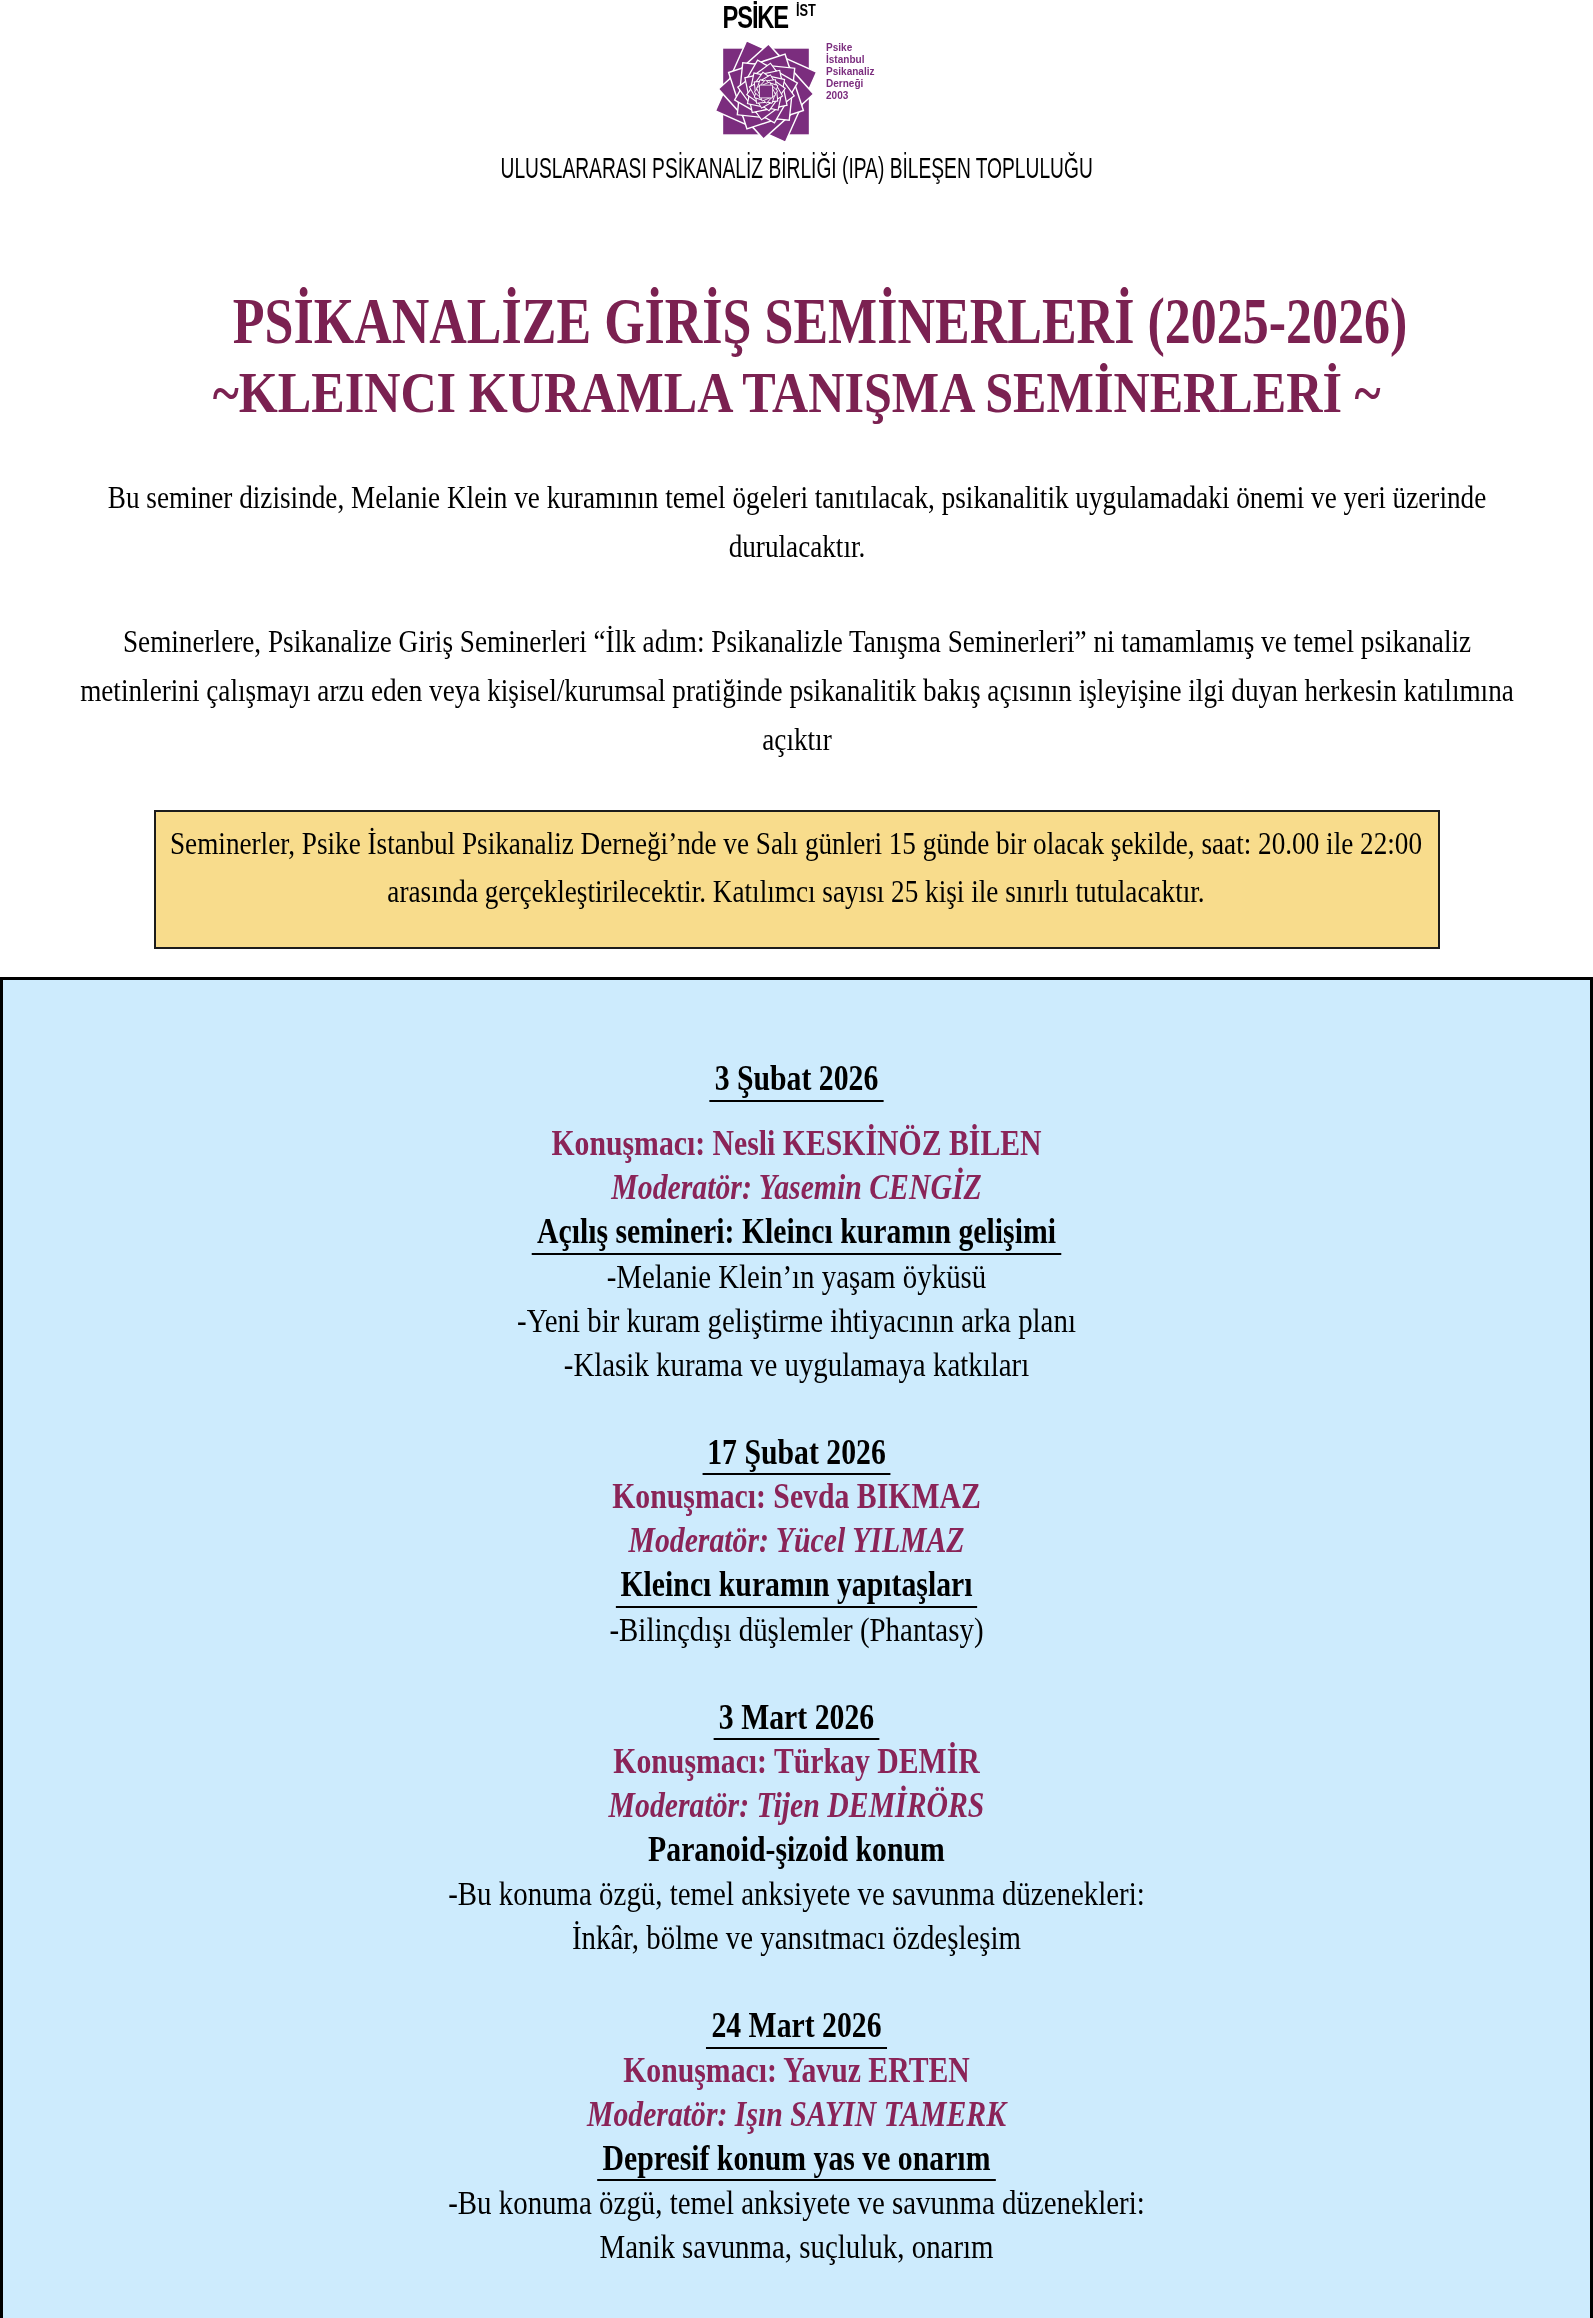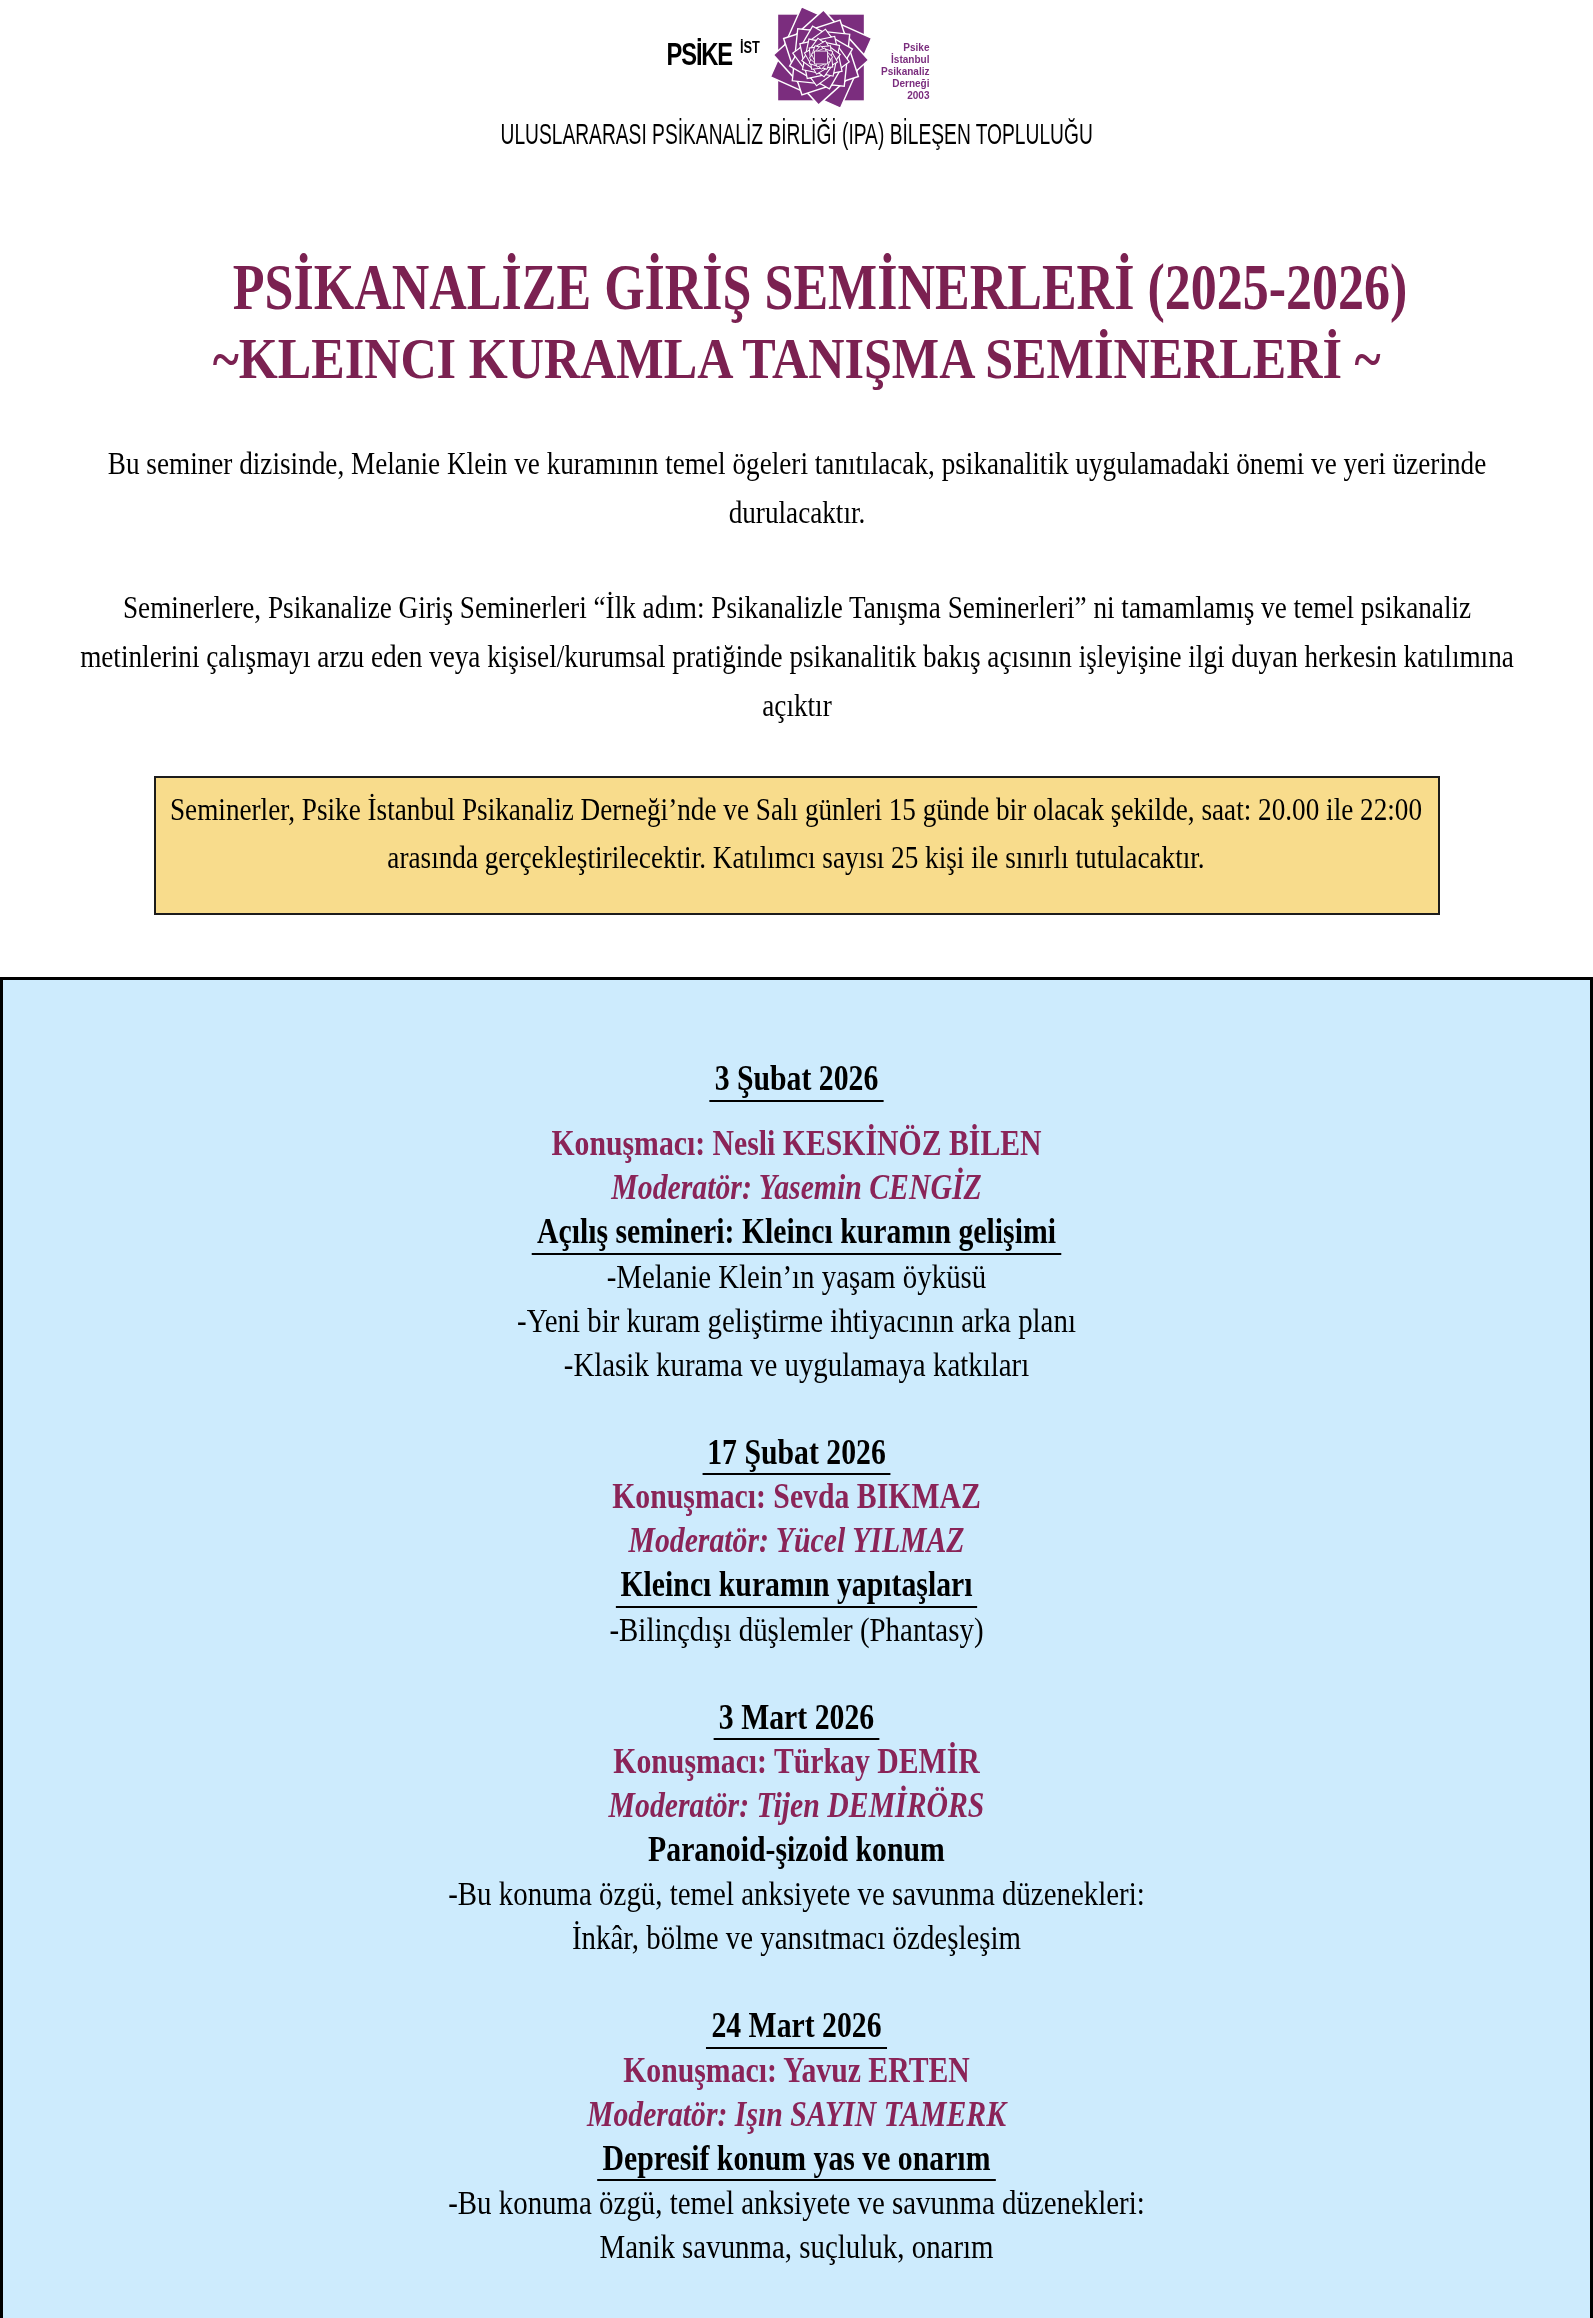--- a/index.html
+++ b/index.html
@@ -4,34 +4,34 @@
 <style>
   html,body{margin:0;padding:0;}
   body{
     width:1593px;height:2319px;overflow:hidden;position:relative;
     background:#ffffff;color:#000;
     font-family:"Liberation Serif", serif;
   }
   
   .header{padding-top:2.9px;text-align:center;}
   .logo{display:inline-flex;align-items:flex-start;gap:4.4px;}
-  .logo-left{display:flex;flex-direction:row;align-items:center;}
+  .logo-left{display:flex;flex-direction:column;align-items:center;}
   .wordmark-row{display:flex;align-items:flex-start;justify-content:center;height:34px;}
   .wordmark{
     font-family:"Liberation Sans",sans-serif;font-weight:700;font-size:32px;
     letter-spacing:-1.5px;line-height:29.5px;display:inline-block;
     transform:scaleX(0.74);transform-origin:50% 0;
   }
   .wordmark-sup{
     font-family:"Liberation Sans",sans-serif;font-weight:700;font-size:16px;
     line-height:16px;display:inline-block;margin-left:-2.9px;
     transform:scaleX(0.8);transform-origin:0 0;
   }
   .spiral-svg{width:112px;height:109px;display:block;}
-  .logo-side{text-align:right;margin-top:38px;}
+  .logo-side{text-align:left;margin-top:38px;}
   .logo-side-line{
     font-family:"Liberation Sans",sans-serif;font-weight:700;
     color:var(--logo-purple);font-size:11.8px;line-height:12px;
     transform:scaleX(0.85);transform-origin:0 50%;white-space:nowrap;
   }
   .ipa-line{margin-top:5.9px;font-family:"Liberation Sans",sans-serif;font-size:30px;line-height:32px;}
   .ipa-line>span{display:inline-block;transform:scaleX(0.64);transform-origin:50% 50%;white-space:nowrap;}
   
   .title-wrap{margin-top:105px;text-align:center;color:var(--accent);font-weight:700;margin-left:48px;}
   .title-text{display:inline-block;font-size:65px;line-height:1.0;transform:scaleX(0.80);transform-origin:50% 50%;white-space:nowrap;}

